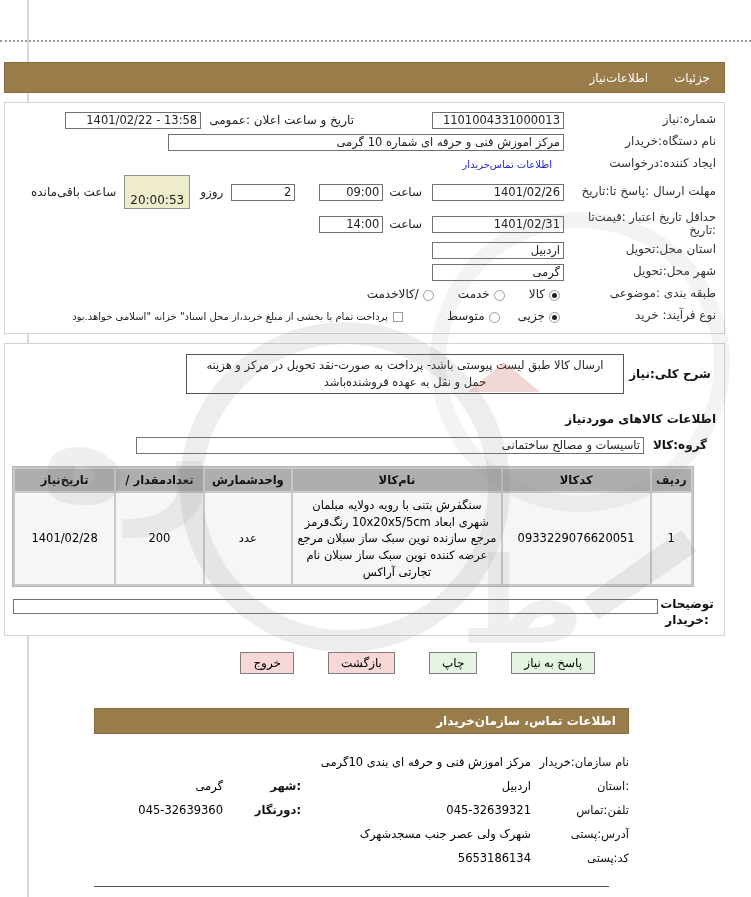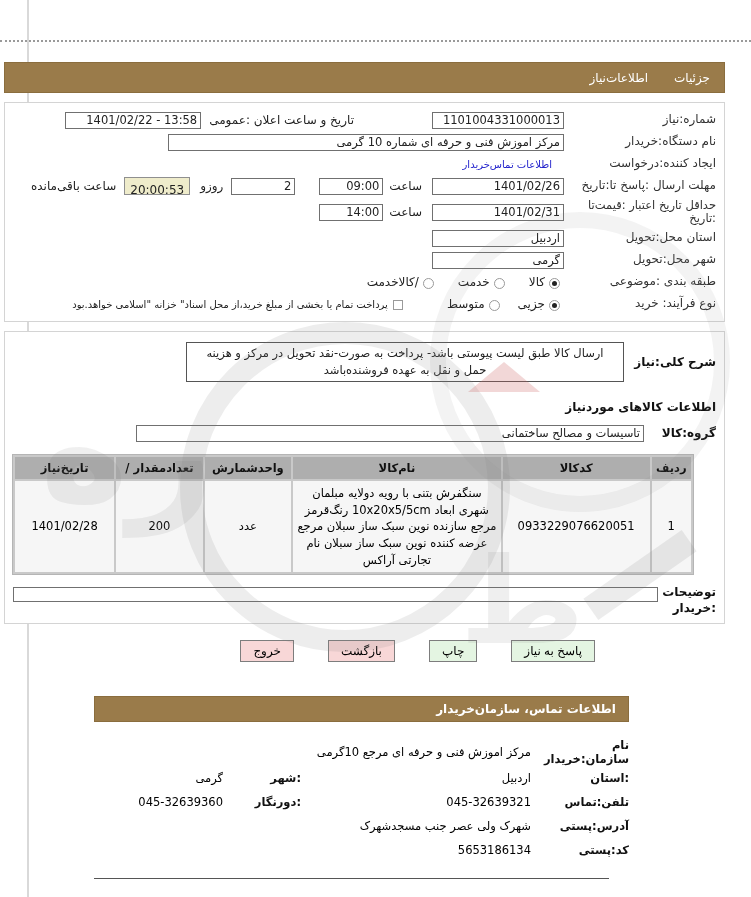--- a/index.html
+++ b/index.html
@@ -14,48 +14,48 @@
   .tab { cursor:default; }
   
   .panel { border:1px solid #d4d4d4; background:#fff; margin-top:9px; padding:6px 8px; }
   .frow { display:flex; align-items:center; min-height:22px; font-size:12px; color:#222; }
   .flabel { width:152px; flex:0 0 152px; font-size:12px; color:#333; line-height:1.15; }
   .ibox { border:1px solid #707070; background:#fff; height:17px; line-height:15px;
     font-size:11.5px; padding:0 3px; overflow:hidden; white-space:nowrap; }
   .num { direction:ltr; text-align:right; }
   .link { color:#2323cc; font-size:10px; cursor:pointer; }
   .hl { background:#efeccb; border:1px solid #8f8f8f; height:18px; line-height:16px;
-    padding:4px 5px; font-size:12px; direction:ltr; }
+    padding:16px 5px; font-size:12px; direction:ltr; }
   .radio { display:inline-block; width:11px; height:11px; border:1px solid #9a9a9a; border-radius:50%;
     background:#fff; margin:0 4px; position:relative; top:1px; }
   .radio.checked::after { content:""; position:absolute; left:2px; top:2px; width:5px; height:5px;
     border-radius:50%; background:#222; }
   .chk { display:inline-block; width:10px; height:10px; border:1px solid #9a9a9a; background:#fff;
     margin:0 5px; position:relative; top:1px; }
-  .blabel { font-weight:bold; font-size:12px; color:#111; }
+  .blabel { font-weight:bold; font-size:12px; color:#111;text-align:center; }
   .descbox { border:1px solid #555; background:#fff; font-size:11.5px; line-height:1.5;
     width:438px; padding:2px 8px; text-align:center; }
   
   table.goods { border-collapse:separate; border-spacing:2px; background:#c9c9c9;
     border:1px solid #b5b5b5; margin:8px 22px 0 4px; width:682px; font-size:11.5px; }
   table.goods th { background:#aeaeae; color:#111; font-weight:bold; padding:4px 2px; font-size:11.5px; }
   table.goods td { background:#f6f6f6; padding:4px 4px; text-align:center; vertical-align:middle; line-height:1.45; }
   .col-row{width:42px} .col-code{width:158px} .col-name{width:270px}
   .col-unit{width:92px} .col-qty{width:98px} .col-date{width:112px}
   
   .btnrow { display:flex; align-items:center; margin:16px 130px 0 0; gap:34px; }
   .btn { border:1px solid #7d7d7d; font-size:12px; padding:3px 12px; white-space:nowrap; cursor:pointer; }
   .btn.green { background:#e4f5e2; }
   .btn.pink { background:#f8d7d7; }
   
   .bar-sub { margin:34px 96px 0 90px; height:26px; background:#9a7b4a; border:1px solid #8a6d3e;
     display:flex; align-items:center; color:#fff; font-size:12px; font-weight:bold; padding:0 12px; }
   .contact { margin:16px 96px 0 90px; font-size:11.5px; }
   .crow { display:flex; align-items:center; min-height:24px; }
-  .clabel { font-weight:bold; width:98px; flex:0 0 98px; color:#111; }
+  .clabel { font-weight:normal; width:98px; flex:0 0 98px; color:#111; }
   .cval { width:230px; flex:0 0 230px; }
   .clabel2 { font-weight:bold; width:78px; flex:0 0 78px; color:#111; }
   .divider { border-top:1px solid #555; margin:16px 116px 0 90px; }
   .creator { margin:18px 116px 0 90px; font-size:11.5px; }
   .creator .title { font-weight:bold; margin-bottom:14px; }
   
   .wm { position:absolute; pointer-events:none; z-index:6; }
   .wm-ring { left:180px; top:260px; width:330px; height:330px; border:22px solid rgba(130,130,130,0.14);
     border-radius:50%; }
   .wm-ring2 { left:430px; top:150px; width:300px; height:300px; border:16px solid rgba(140,140,140,0.10);
@@ -201,21 +201,21 @@
     <button class="btn pink">خروج</button>
   </div>
 
   <div class="bar-sub">
     <span>اطلاعات  تماس، سازمان‌خریدار</span>
   </div>
 
   <div class="contact">
     <div class="crow">
       <span class="clabel">نام سازمان:خریدار</span>
-      <span>مرکز اموزش فنی و حرفه ای مرجع 10گرمی</span>
+      <span>مرکز اموزش فنی و حرفه ای بندی 10گرمی</span>
     </div>
     <div class="crow">
       <span class="clabel">:استان</span>
       <span class="cval">اردبیل</span>
       <span class="clabel2">:شهر</span>
       <span>گرمی</span>
     </div>
     <div class="crow">
       <span class="clabel">تلفن:تماس</span>
       <span class="cval num" dir="ltr" style="text-align:right">045-32639321</span>

